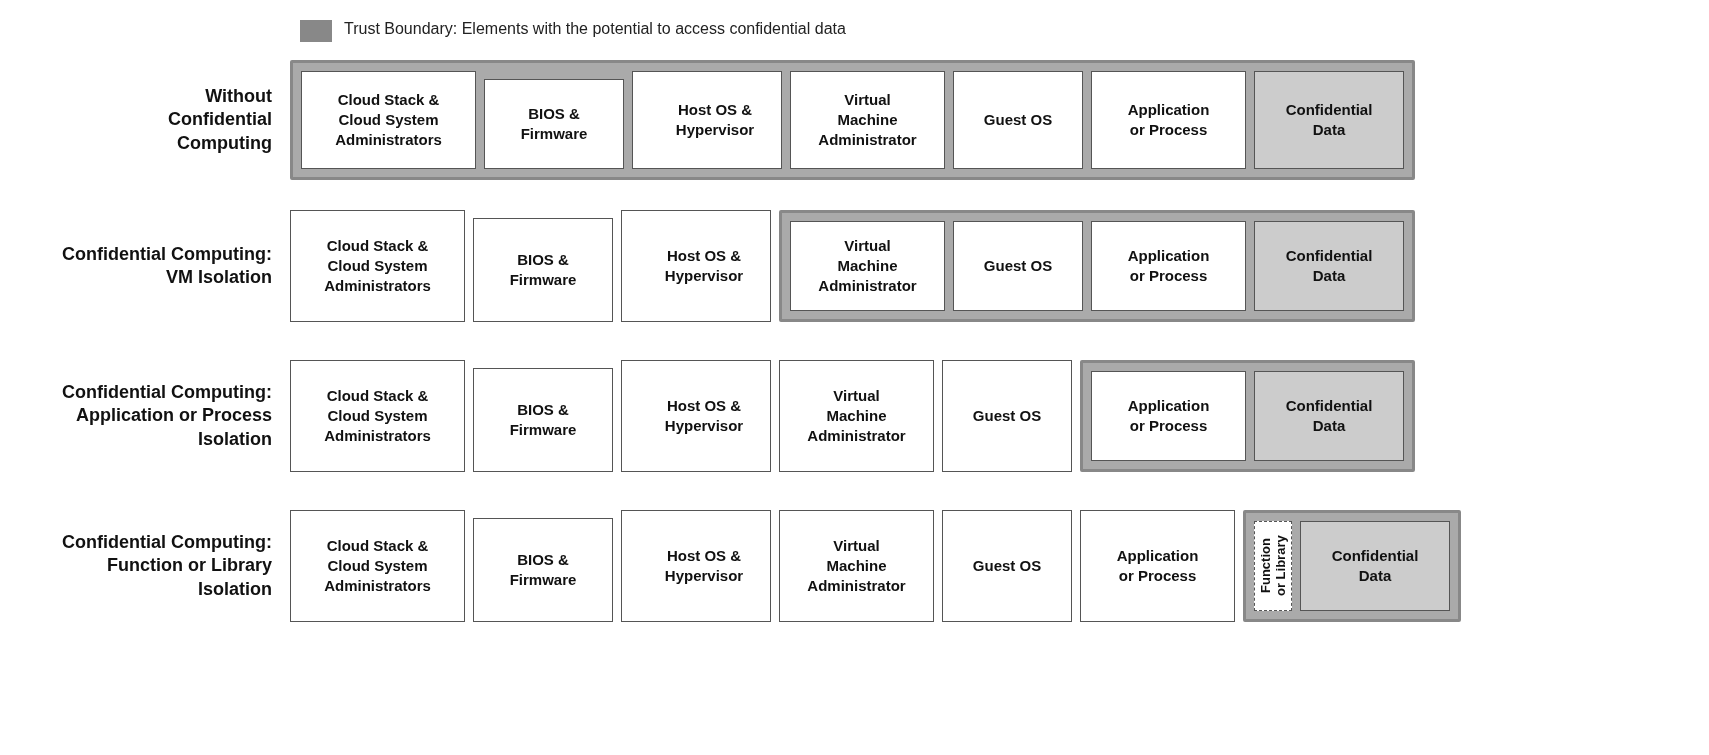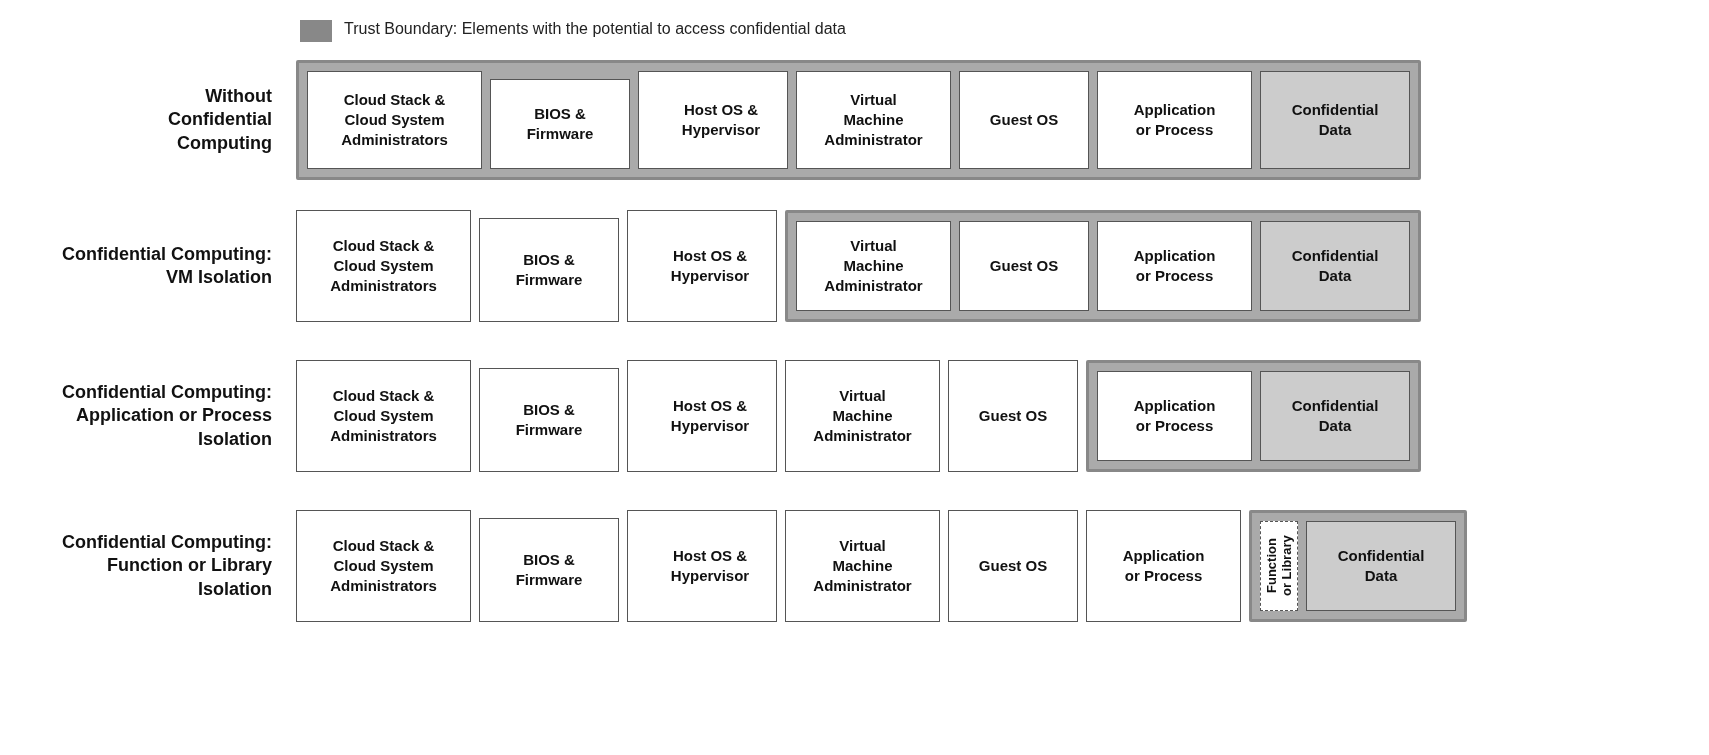--- a/index.html
+++ b/index.html
@@ -26,21 +26,20 @@
     }
     .legend-text {
       font-size: 16px;
       color: #222;
     }
 
     .diagram-row {
       display: flex;
       align-items: center;
       margin-bottom: 22px;
-      gap: 6px;
     }
 
     .row-label {
       width: 260px;
       min-width: 260px;
       text-align: right;
       font-size: 18px;
       font-weight: bold;
       color: #111;
       padding-right: 18px;

